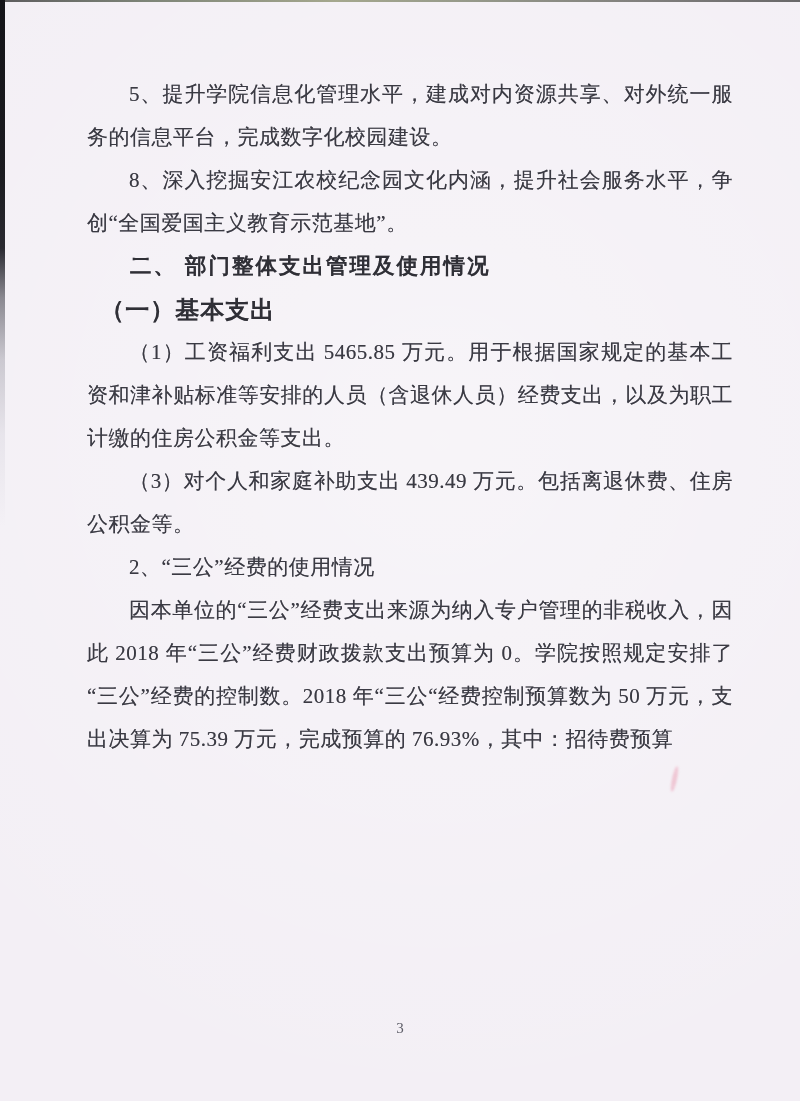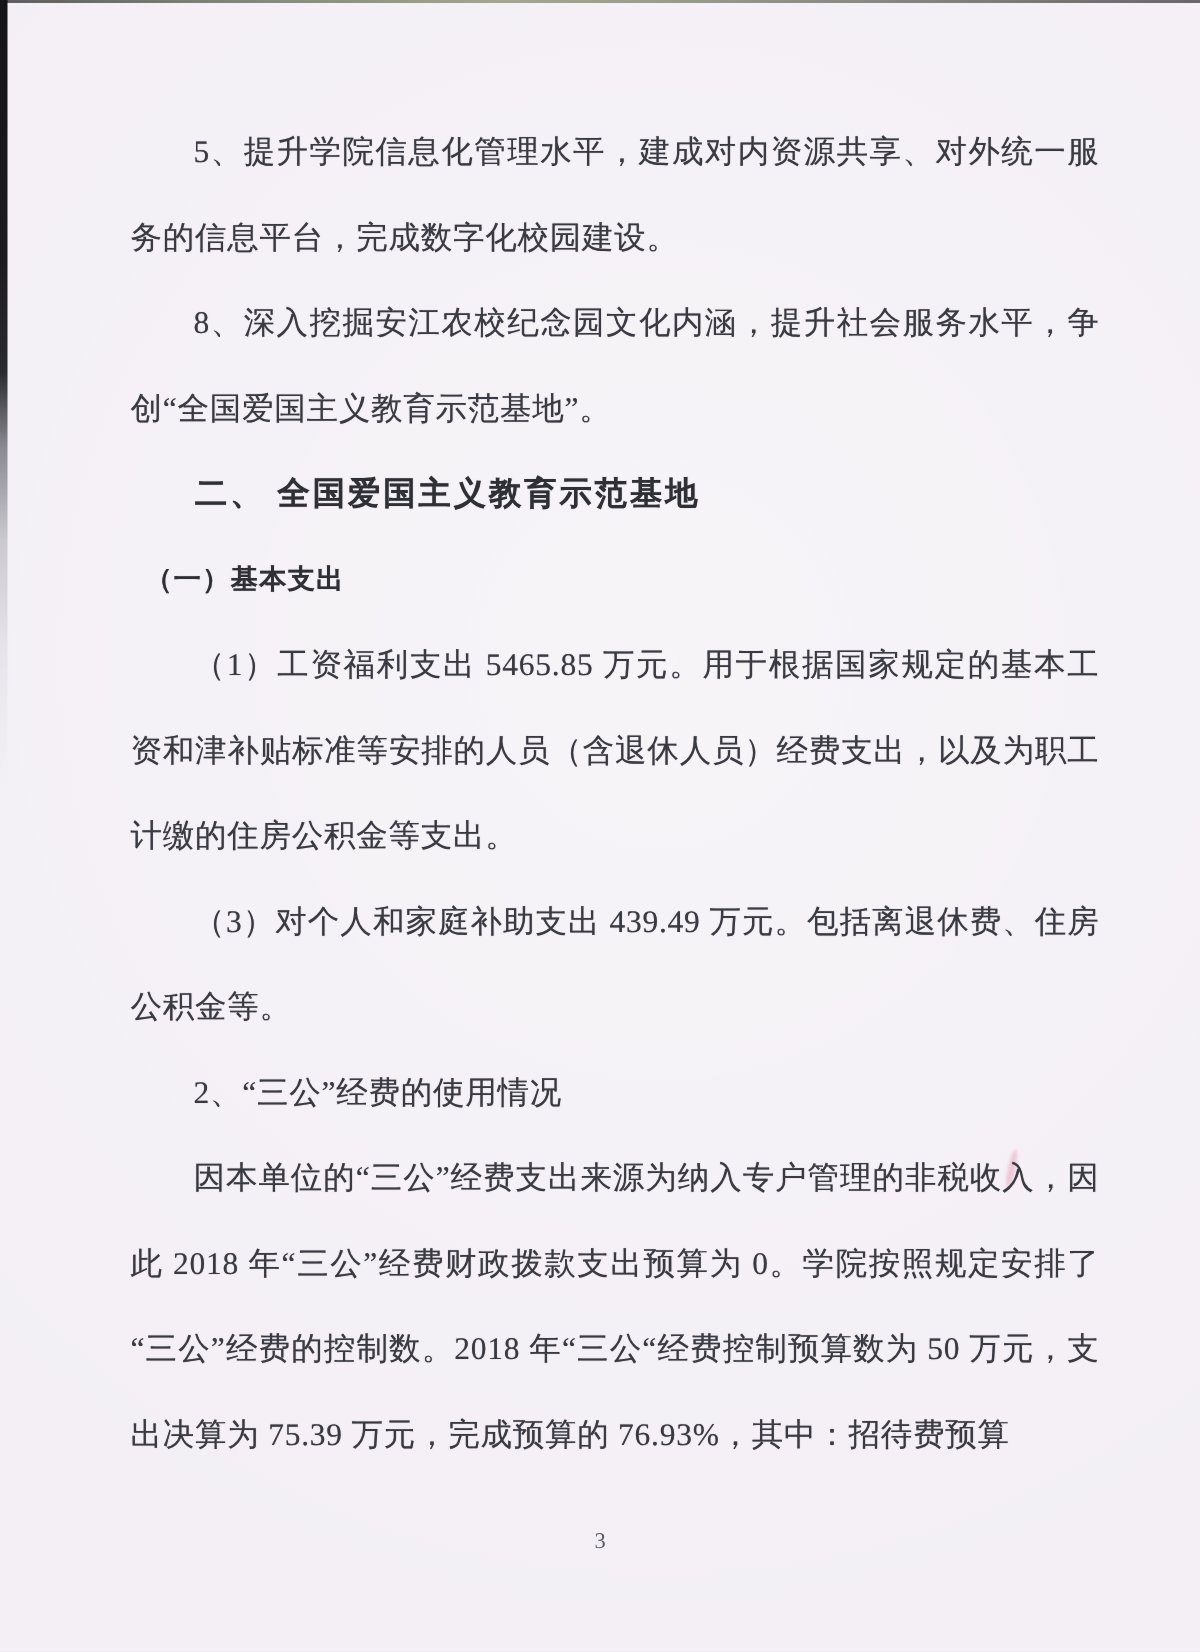--- a/index.html
+++ b/index.html
@@ -52,21 +52,21 @@
     transform: rotate(12deg);
     filter: blur(1px);
   }
   
   .doc-body {
     position: absolute;
     left: 87px;
     top: 73px;
     width: 646px;
     font-size: 21px;
-    line-height: 57px;
+    line-height: 43px;
     letter-spacing: 0.5px;
     text-align: justify;
     text-shadow: 0 0 0.6px rgba(58,58,67,0.55);
   }
   .blk {
     margin: 0;
     text-indent: 2em;
   }
   .blk.heading1 {
     font-family: "Liberation Sans", "DejaVu Sans", sans-serif;
@@ -74,21 +74,21 @@
     color: #2f2f36;
     letter-spacing: 2px;
     font-size: 21.5px;
   }
   .blk.heading2 {
     font-family: "Liberation Sans", "DejaVu Sans", sans-serif;
     font-weight: bold;
     color: #2f2f36;
     letter-spacing: 1px;
     text-indent: 0.55em;
-    font-size: 18px;
+    font-size: 24px;
   }
   .page-number {
     position: absolute;
     left: 0;
     right: 0;
     top: 1020px;
     text-align: center;
     font-size: 15px;
     color: #5c5c66;
     font-family: "Liberation Serif", "DejaVu Serif", serif;
@@ -98,21 +98,21 @@
 <body>
 
 <div class="page">
   <div class="scan-edge-top"></div>
   <div class="scan-edge-left"></div>
   <div class="scan-speck"></div>
 
   <main class="doc-body" id="doc-body">
       <p class="blk para">5、提升学院信息化管理水平，建成对内资源共享、对外统一服务的信息平台，完成数字化校园建设。</p>
       <p class="blk para">8、深入挖掘安江农校纪念园文化内涵，提升社会服务水平，争创“全国爱国主义教育示范基地”。</p>
-      <p class="blk heading1">二、 全国爱国主义教育示范基地</p>
+      <p class="blk heading1">二、 部门整体支出管理及使用情况</p>
       <p class="blk heading2">（一）基本支出</p>
       <p class="blk para">（1）工资福利支出 5465.85 万元。用于根据国家规定的基本工资和津补贴标准等安排的人员（含退休人员）经费支出，以及为职工计缴的住房公积金等支出。</p>
       <p class="blk para">（3）对个人和家庭补助支出 439.49 万元。包括离退休费、住房公积金等。</p>
       <p class="blk para">2、“三公”经费的使用情况</p>
       <p class="blk para">因本单位的“三公”经费支出来源为纳入专户管理的非税收入，因此 2018 年“三公”经费财政拨款支出预算为 0。学院按照规定安排了 “三公”经费的控制数。2018 年“三公“经费控制预算数为 50 万元，支出决算为 75.39 万元，完成预算的 76.93%，其中：招待费预算</p>
     </main>
 
   <footer class="page-number">3</footer>
 </div>
 

